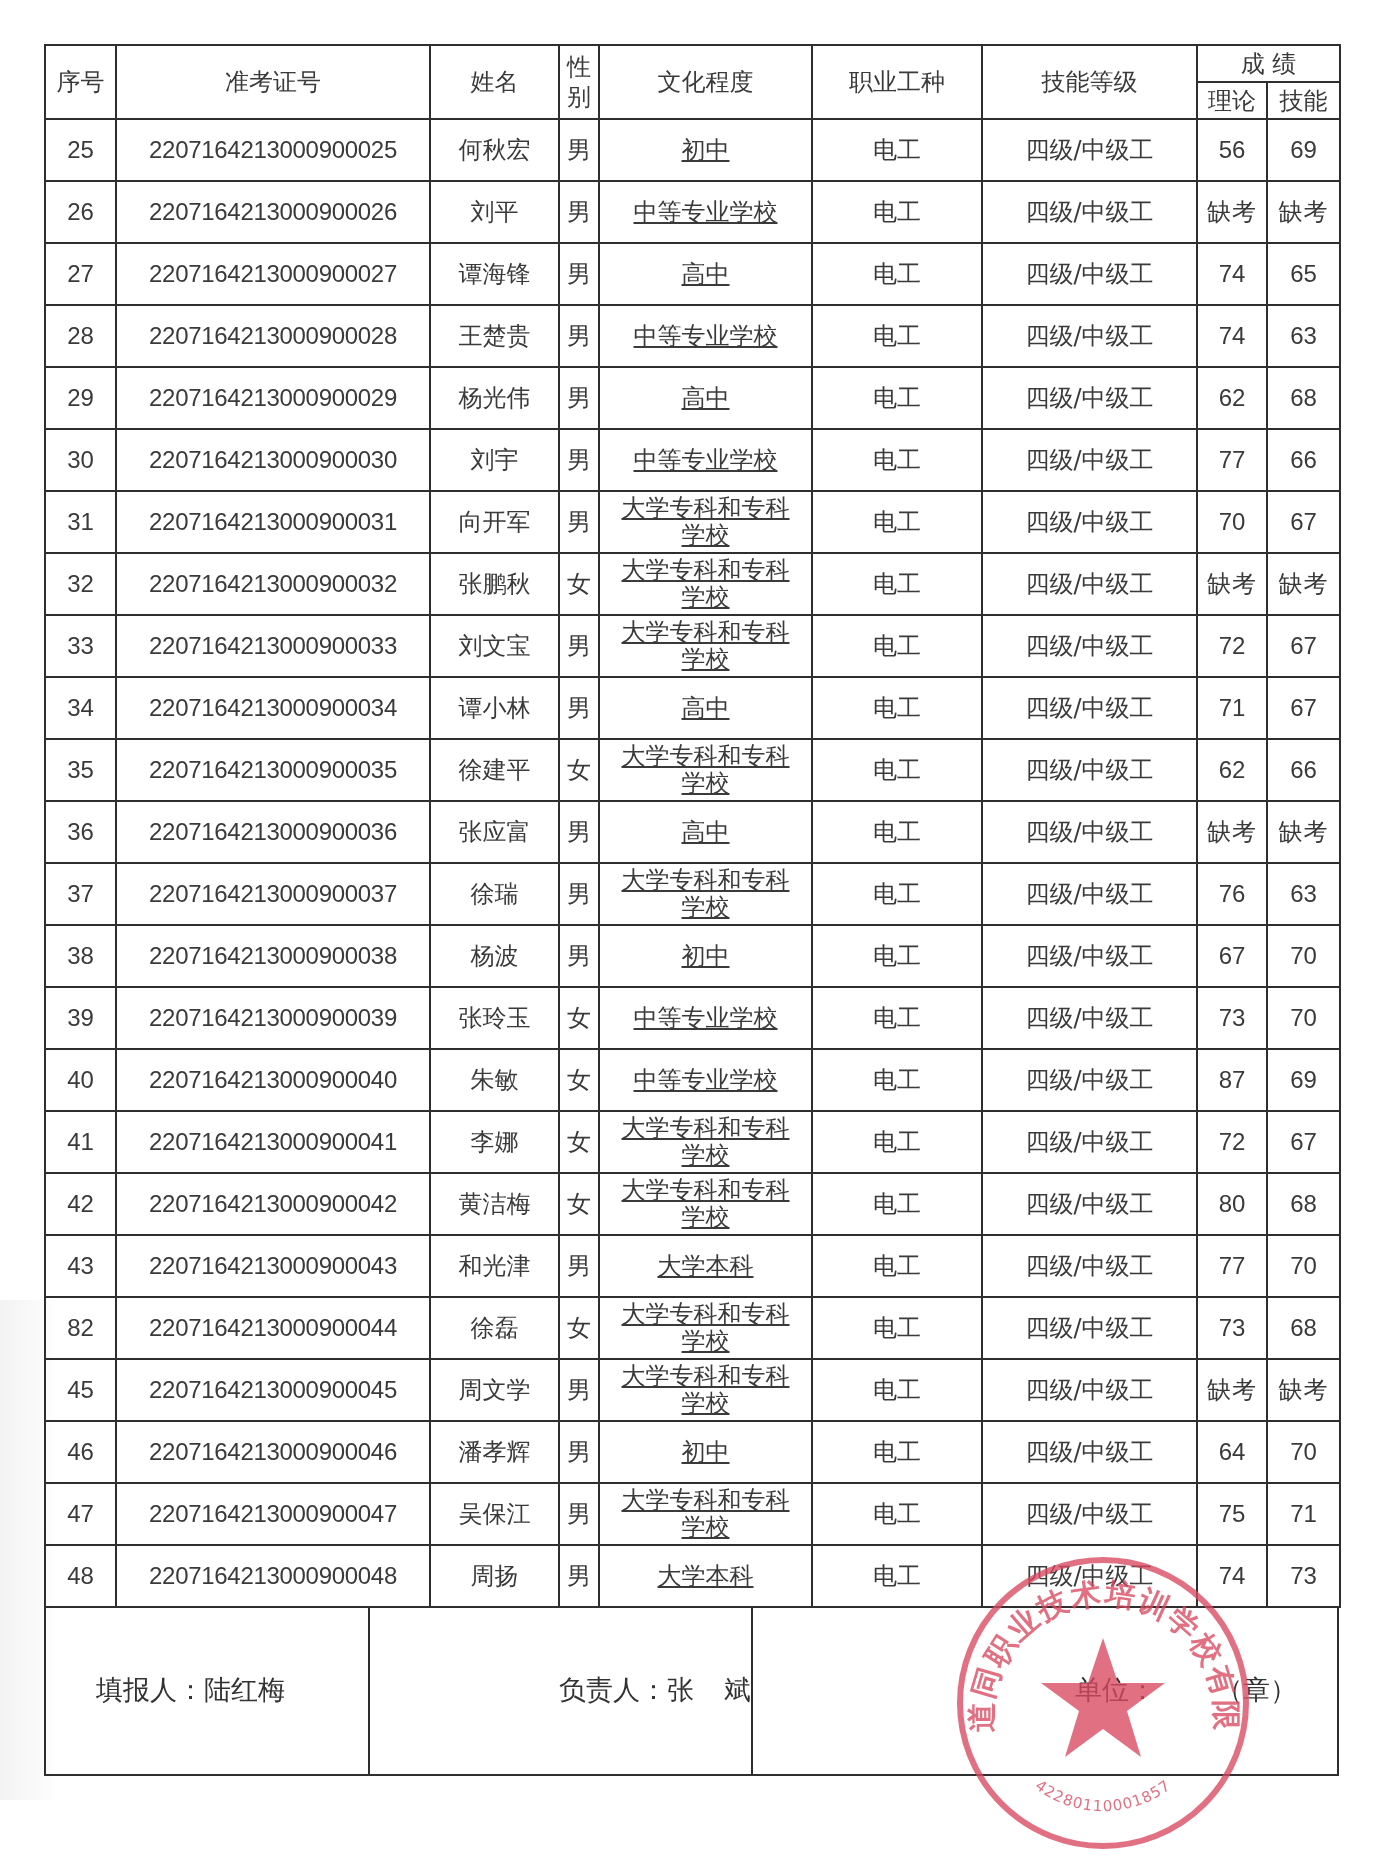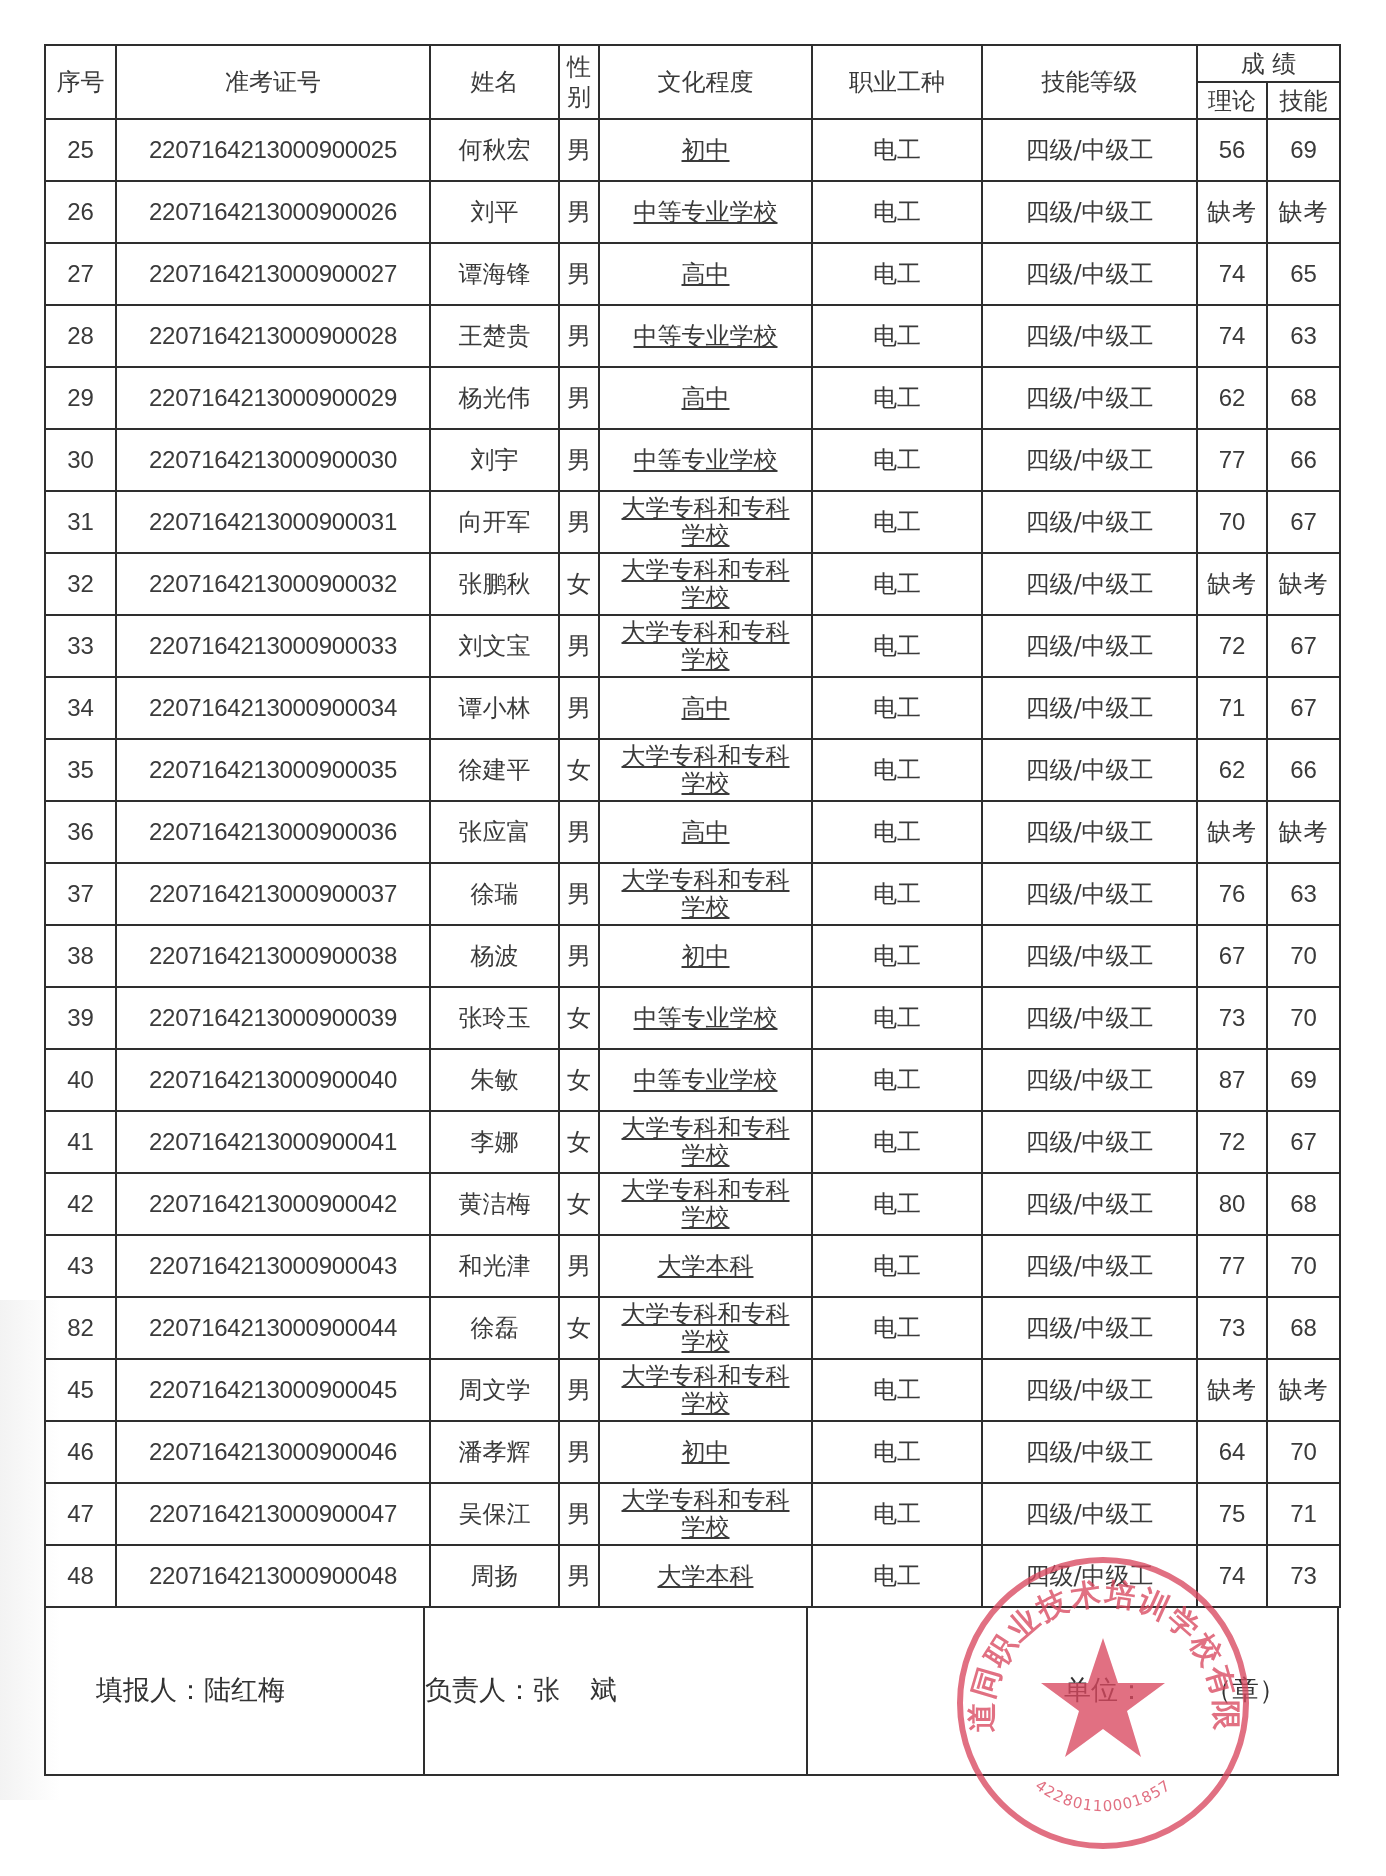--- a/index.html
+++ b/index.html
@@ -42,23 +42,23 @@
     position: absolute; left: 44px; top: 1606px;
     width: 1295px; height: 170px;
     display: flex; box-sizing: border-box;
     border: 2.5px solid #2e2e2e; border-top: none;
   }
   .footer .cell {
     height: 100%; box-sizing: border-box;
     display: flex; align-items: center;
     font-size: 27px; color: #333;
   }
-  .footer .c1 { width: 379px; border-right: 2.5px solid #2e2e2e; padding-left: 50px; text-align: right; }
-  .footer .c2 { width: 383px; border-right: 2.5px solid #2e2e2e; justify-content: flex-start; }
-  .footer .c3 { flex: 1; justify-content: flex-end; padding-right: 51px; }
+  .footer .c1 { width: 324px; border-right: 2.5px solid #2e2e2e; padding-left: 50px; text-align: right; }
+  .footer .c2 { width: 383px; border-right: 2.5px solid #2e2e2e; justify-content: flex-end; }
+  .footer .c3 { flex: 1; justify-content: flex-end; padding-right: 40px; }
   .footer .gap { display: inline-block; width: 30px; }
   .stamp {
     position: absolute; left: 953px; top: 1553px;
     width: 300px; height: 300px; pointer-events: none;
     opacity: 0.78;
   }
   .scan-smudge {
     position: absolute; left: 0; top: 1300px; width: 60px; height: 500px;
     background: linear-gradient(to right, rgba(230,230,230,0.5), rgba(255,255,255,0));
     pointer-events: none;

